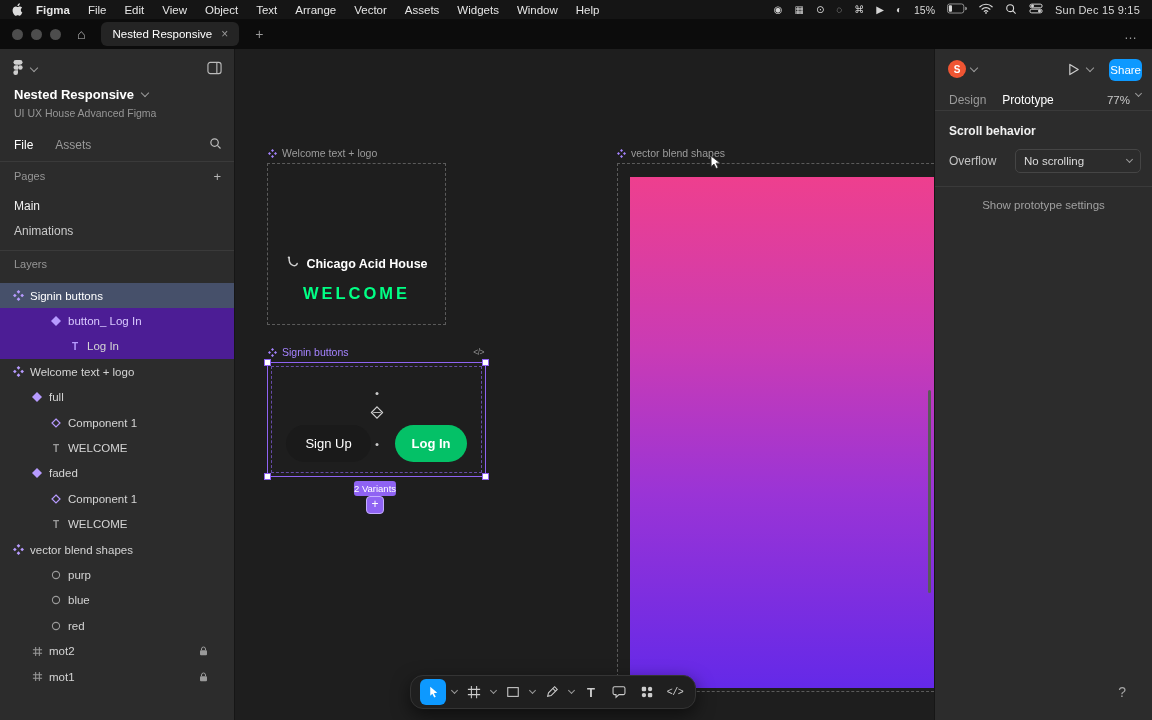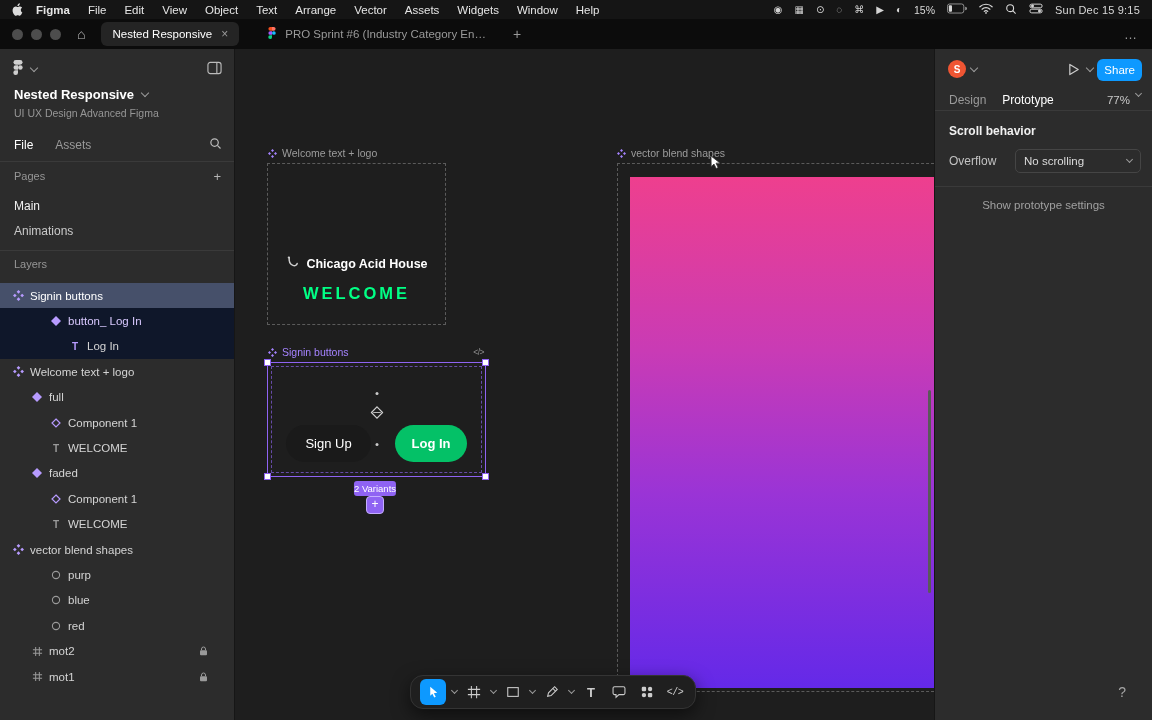--- a/index.html
+++ b/index.html
@@ -36,21 +36,21 @@
   .sb-tab{color:#9a9a9a;}
   .sb-search{margin-left:auto;}
   .divider{position:absolute;left:0;right:0;height:1px;background:#3a3a3a;}
   .sb-pages-h{position:absolute;top:121px;left:14px;right:13px;display:flex;justify-content:space-between;align-items:flex-start;font-size:11px;color:#969696;}
   .plus{color:#b5b5b5;font-size:13px;line-height:1;}
   .page-row{position:absolute;left:0;right:0;height:24px;display:flex;align-items:center;padding-left:14px;font-size:12px;}
   .sb-layers-h{position:absolute;top:209px;left:14px;font-size:11px;color:#969696;}
   .layers{position:absolute;top:234px;left:0;right:0;}
   .lrow{height:25.4px;display:flex;align-items:center;gap:6px;padding-left:calc(12px + var(--i)*19px);font-size:11.5px;color:#d4d4d4;}
   .lrow.sel{background:#46506a;color:#fff;}
-  .lrow.sel2{background:#0f172a;}
+  .lrow.sel2{background:#4c1d95;}
   .lrow.hov{background:#383838;}
   .ltext{white-space:nowrap;}
   .ltext.purp{color:#d9c9ff;}
   .licon{width:12px;display:flex;justify-content:center;align-items:center;}
   .ticon{font-size:10px;color:#9a9a9a;font-weight:bold;}
   .ticon.p{color:#b79bff;}
   .lock{margin-left:auto;margin-right:26px;display:flex;}
   
   .canvas{position:absolute;top:49px;left:235px;width:699px;bottom:0;background:#1e1e1e;overflow:hidden;z-index:10;}
   .flabel{position:absolute;display:flex;align-items:center;gap:5px;font-size:10.5px;color:#9c9c9c;height:12px;}
@@ -90,21 +90,21 @@
   .cv{width:5px;height:5px;border-right:1.3px solid #9a9a9a;border-bottom:1.3px solid #9a9a9a;display:inline-block;
     transform:rotate(45deg);margin-top:-3px;}
   .cv.sm{width:4px;height:4px;}
   
   .inspector{position:absolute;top:49px;left:934px;right:0;bottom:0;background:#2c2c2c;border-left:1px solid #161616;z-index:30;}
   .avatar{position:absolute;left:13px;top:11px;width:18px;height:18px;border-radius:50%;background:#ef5533;color:#fff;
     font-size:10px;font-weight:bold;display:flex;align-items:center;justify-content:center;}
   .av-cv{position:absolute;left:36px;top:19px;}
   .play{position:absolute;left:133px;top:13px;}
   .play-cv{position:absolute;left:152px;top:19px;}
-  .share-btn{position:absolute;right:10px;top:10px;height:22px;padding:0 7px;border-radius:6px;background:#0d99ff;color:#fff;
+  .share-btn{position:absolute;right:10px;top:10px;height:22px;padding:0 1px;border-radius:6px;background:#0d99ff;color:#fff;
     font-size:11.5px;display:flex;align-items:center;}
   .insp-tabs{position:absolute;top:41px;left:14px;right:11px;height:20px;display:flex;align-items:center;gap:16px;font-size:12px;}
   .zoom{margin-left:auto;display:flex;align-items:flex-start;gap:6px;color:#c9c9c9;font-size:11.5px;}
   .insp-title{position:absolute;left:14px;top:75px;font-size:12px;font-weight:bold;color:#f1f1f1;}
   .ovf-label{position:absolute;left:14px;top:105px;font-size:12px;color:#c2c2c2;}
   .dropdown{position:absolute;left:80px;right:11px;top:100px;height:22px;border:1px solid #454545;border-radius:5px;
     display:flex;align-items:center;justify-content:space-between;padding:0 8px;font-size:11.5px;color:#dcdcdc;}
   .show-proto{position:absolute;left:0;right:0;top:150px;text-align:center;font-size:11.5px;color:#a0a0a0;}
   .help{position:absolute;right:26px;bottom:20px;font-size:14px;color:#a5a5a5;}
 </style>
@@ -175,32 +175,20 @@
     <div class="tlights">
       <span class="tl"></span>
       <span class="tl"></span>
       <span class="tl"></span>
     </div>
     <span class="home-btn">⌂</span>
     <div class="ftab active">
       <span>Nested Responsive</span>
       <span class="tab-close">×</span>
     </div>
-    <div class="ftab inactive">
-      <span>
-        <svg width="8" height="12" viewBox="0 0 12 18">
-            <path fill="#ff7262" d="M6 0h2.6a2.8 2.8 0 0 1 0 5.6H6z"></path>
-            <path fill="#f24e1e" d="M6 0H3.4a2.8 2.8 0 0 0 0 5.6H6z"></path>
-            <path fill="#a259ff" d="M6 6.2H3.4a2.8 2.8 0 0 0 0 5.6H6z"></path>
-            <circle fill="#1abcfe" cx="8.8" cy="9" r="2.8"></circle>
-            <path fill="#0acf83" d="M6 12.4H3.4A2.8 2.8 0 1 0 6 15.2z"></path>
-          </svg>
-      </span>
-      <span>PRO Sprint #6 (Industry Category En…</span>
-    </div>
     <span class="newtab">+</span>
     <span class="tab-overflow">…</span>
   </div>
 
   <div class="sidebar">
     <div class="sb-head">
       <span>
         <svg width="10" height="15" viewBox="0 0 12 18" fill="#cfcfcf">
             <path d="M6 0h2.6a2.8 2.8 0 0 1 0 5.6H6z"></path>
             <path d="M6 0H3.4a2.8 2.8 0 0 0 0 5.6H6z"></path>
@@ -214,21 +202,21 @@
     <span class="sb-panel">
       <svg width="15" height="14" viewBox="0 0 16 14">
           <rect x="1" y="1" width="14" height="12" rx="2.5" fill="none" stroke="#bbb" stroke-width="1.2"></rect>
           <path d="M10.5 1v12" stroke="#bbb" stroke-width="1.2"></path>
         </svg>
     </span>
     <div class="sb-title">
       <span>Nested Responsive</span>
       <span class="cv"></span>
     </div>
-    <div class="sb-sub">UI UX Design Advanced Figma</div>
+    <div class="sb-sub">UI UX House Advanced Figma</div>
     <div class="sb-tabs">
       <span class="sb-tab-active">File</span>
       <span class="sb-tab">Assets</span>
       <span class="sb-search">
         <svg width="13" height="13" viewBox="0 0 14 14">
             <circle cx="6" cy="6" r="4" fill="none" stroke="#bbb" stroke-width="1.3"></circle>
             <path d="M9 9l3.4 3.4" stroke="#bbb" stroke-width="1.3"></path>
           </svg>
       </span>
     </div>

